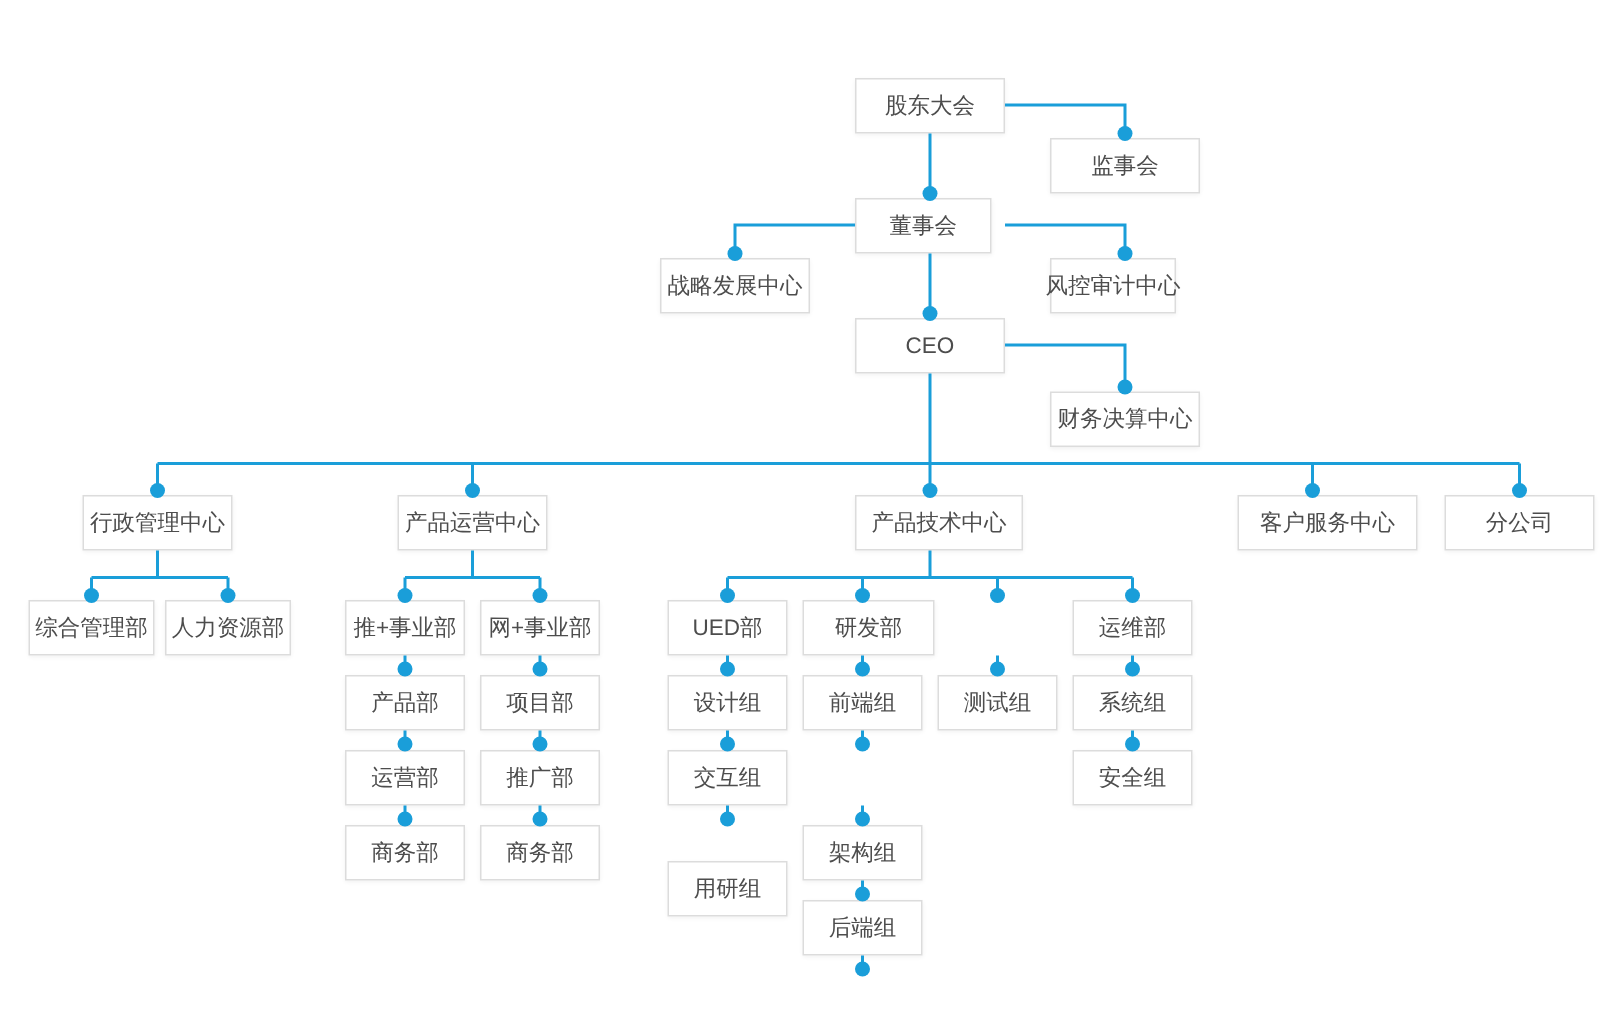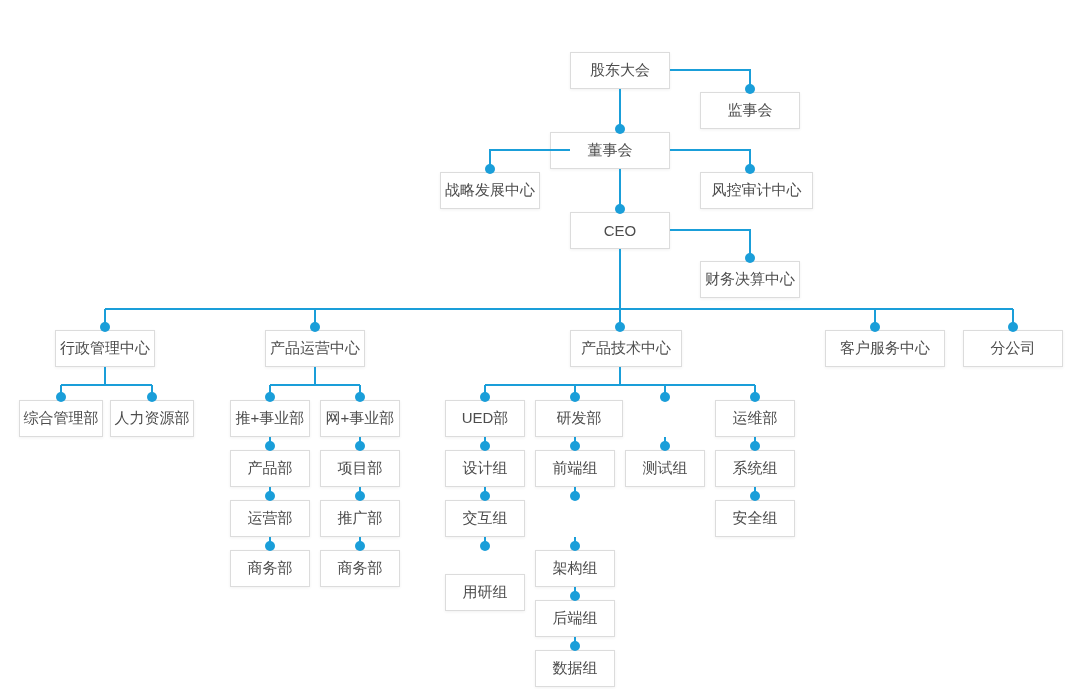--- a/index.html
+++ b/index.html
@@ -112,23 +112,23 @@
       <circle cx="575" cy="596" r="5"></circle>
         <circle cx="575" cy="646" r="5"></circle>
       <circle cx="665" cy="446" r="5"></circle>
       <circle cx="755" cy="446" r="5"></circle>
         <circle cx="755" cy="496" r="5"></circle>
     </g>
   </svg>
 
   <div class="node" style="left:570px;top:52px;width:100px">股东大会</div>
   <div class="node" style="left:700px;top:92px;width:100px">监事会</div>
-  <div class="node" style="left:550px;top:132px;width:120px">董事会</div>
+  <div class="node" style="left:570px;top:132px;width:91px">董事会</div>
   <div class="node" style="left:440px;top:172px;width:100px">战略发展中心</div>
-  <div class="node" style="left:700px;top:172px;width:113px">风控审计中心</div>
+  <div class="node" style="left:700px;top:172px;width:84px">风控审计中心</div>
   <div class="node" style="left:570px;top:212px;width:100px">CEO</div>
   <div class="node" style="left:700px;top:261px;width:100px">财务决算中心</div>
 
   <div class="node" style="left:55px;top:330px;width:100px">行政管理中心</div>
   <div class="node" style="left:265px;top:330px;width:100px">产品运营中心</div>
   <div class="node" style="left:570px;top:330px;width:112px">产品技术中心</div>
   <div class="node" style="left:825px;top:330px;width:120px">客户服务中心</div>
   <div class="node" style="left:963px;top:330px;width:100px">分公司</div>
 
   <div class="node" style="left:19px;top:400px;width:84px">综合管理部</div>
@@ -144,19 +144,18 @@
   <div class="node" style="left:320px;top:550px;width:80px">商务部</div>
 
   <div class="node" style="left:445px;top:400px;width:80px">UED部</div>
   <div class="node" style="left:445px;top:450px;width:80px">设计组</div>
   <div class="node" style="left:445px;top:500px;width:80px">交互组</div>
   <div class="node" style="left:445px;top:574px;width:80px">用研组</div>
   <div class="node" style="left:535px;top:400px;width:88px">研发部</div>
   <div class="node" style="left:535px;top:450px;width:80px">前端组</div>
   <div class="node" style="left:535px;top:550px;width:80px">架构组</div>
   <div class="node" style="left:535px;top:600px;width:80px">后端组</div>
-  <div class="node" style="left:535px;top:650px;width:80px">数据组</div>
   <div class="node" style="left:625px;top:450px;width:80px">测试组</div>
   <div class="node" style="left:715px;top:400px;width:80px">运维部</div>
   <div class="node" style="left:715px;top:450px;width:80px">系统组</div>
   <div class="node" style="left:715px;top:500px;width:80px">安全组</div>
 
 </div>
 
 </body></html>

